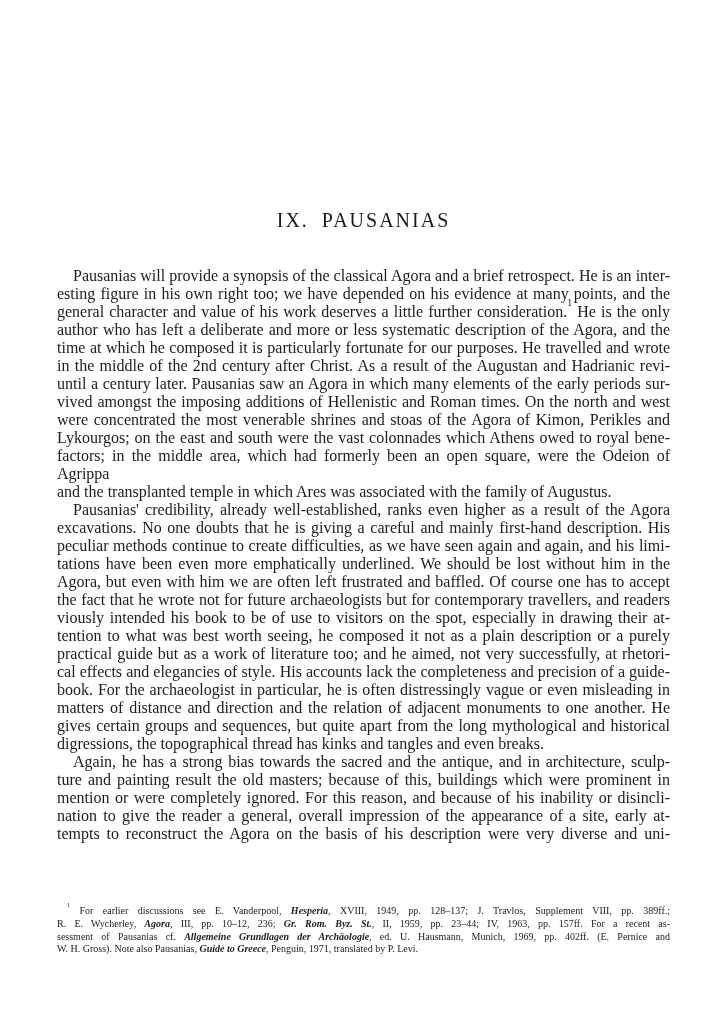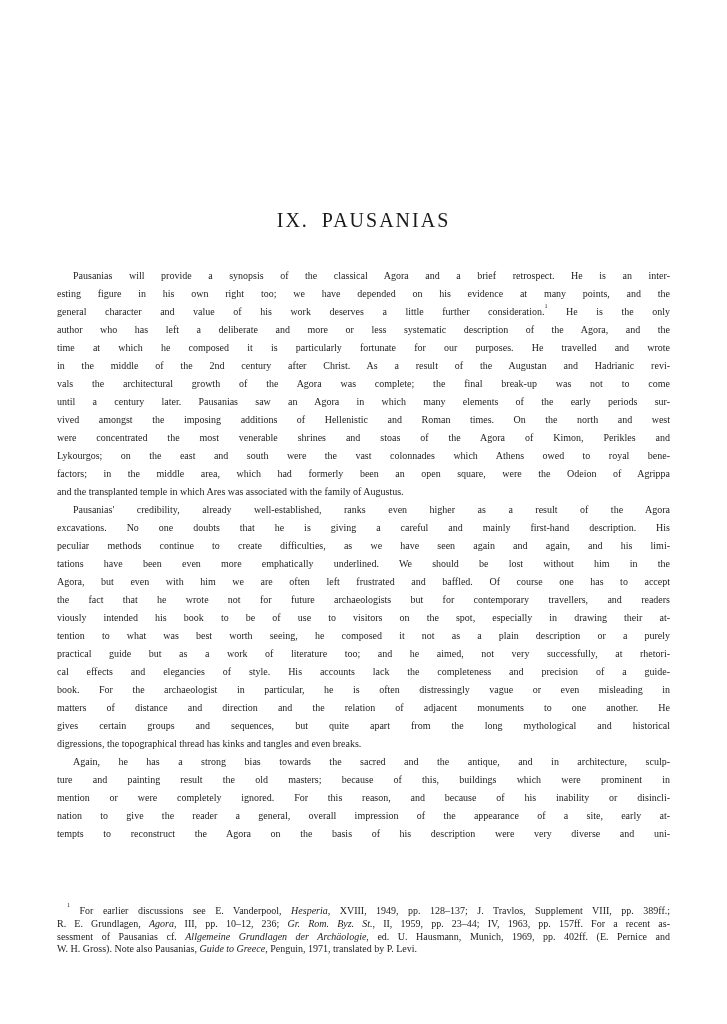--- a/index.html
+++ b/index.html
@@ -25,21 +25,21 @@
     font-size: 20px;
     letter-spacing: 2px;
     word-spacing: 6px;
     color: #1a1a1a;
   }
   .body-text {
     position: absolute;
     top: 267px;
     left: 57px;
     width: 613px;
-    font-size: 10px;
+    font-size: 16px;
     line-height: 18px;
   }
   .footnote {
     position: absolute;
     top: 905px;
     left: 57px;
     width: 613px;
     font-size: 10px;
     line-height: 12.8px;
   }
@@ -49,37 +49,36 @@
   }
   .line.indent { padding-left: 16px; }
   .line.endline { text-align-last: left; }
   .footnote .line.indent { padding-left: 10px; }
   sup {
     font-size: 62%;
     line-height: 0;
     position: relative;
     top: -0.45em;
   }
-  i { font-style: italic; }
+  i { font-style: italic; font-weight: bold; }
 </style>
 </head>
 <body>
 
 <div class="page">
   <div class="title">IX. PAUSANIAS</div>
 
   <div class="body-text">
       <div class="paragraph">
         <div class="line indent"><span>Pausanias will provide a synopsis of the classical Agora and a brief retrospect. He is an inter-</span></div>
         <div class="line"><span>esting figure in his own right too; we have depended on his evidence at many points, and the</span></div>
         <div class="line"><span>general character and value of his work deserves a little further consideration.</span><sup>1</sup><span> He is the only</span></div>
         <div class="line"><span>author who has left a deliberate and more or less systematic description of the Agora, and the</span></div>
         <div class="line"><span>time at which he composed it is particularly fortunate for our purposes. He travelled and wrote</span></div>
         <div class="line"><span>in the middle of the 2nd century after Christ. As a result of the Augustan and Hadrianic revi-</span></div>
-        <div class="line"><span>vals the architectural growth of the Agora was complete; the final break-up was not to come</span></div>
         <div class="line"><span>until a century later. Pausanias saw an Agora in which many elements of the early periods sur-</span></div>
         <div class="line"><span>vived amongst the imposing additions of Hellenistic and Roman times. On the north and west</span></div>
         <div class="line"><span>were concentrated the most venerable shrines and stoas of the Agora of Kimon, Perikles and</span></div>
         <div class="line"><span>Lykourgos; on the east and south were the vast colonnades which Athens owed to royal bene-</span></div>
         <div class="line"><span>factors; in the middle area, which had formerly been an open square, were the Odeion of Agrippa</span></div>
         <div class="line endline"><span>and the transplanted temple in which Ares was associated with the family of Augustus.</span></div>
       </div>
       <div class="paragraph">
         <div class="line indent"><span>Pausanias' credibility, already well-established, ranks even higher as a result of the Agora</span></div>
         <div class="line"><span>excavations. No one doubts that he is giving a careful and mainly first-hand description. His</span></div>
@@ -100,17 +99,17 @@
         <div class="line indent"><span>Again, he has a strong bias towards the sacred and the antique, and in architecture, sculp-</span></div>
         <div class="line"><span>ture and painting result the old masters; because of this, buildings which were prominent in</span></div>
         <div class="line"><span>mention or were completely ignored. For this reason, and because of his inability or disincli-</span></div>
         <div class="line"><span>nation to give the reader a general, overall impression of the appearance of a site, early at-</span></div>
         <div class="line"><span>tempts to reconstruct the Agora on the basis of his description were very diverse and uni-</span></div>
       </div>
     </div>
 
   <div class="footnote">
       <div class="line indent"><sup>1</sup><span> For earlier discussions see E. Vanderpool, </span><i>Hesperia</i><span>, XVIII, 1949, pp. 128–137; J. Travlos, Supplement VIII, pp. 389ff.;</span></div>
-      <div class="line"><span>R. E. Grundlagen, </span><i>Agora</i><span>, III, pp. 10–12, 236; </span><i>Gr. Rom. Byz. St.</i><span>, II, 1959, pp. 23–44; IV, 1963, pp. 157ff. For a recent as-</span></div>
+      <div class="line"><span>R. E. Wycherley, </span><i>Agora</i><span>, III, pp. 10–12, 236; </span><i>Gr. Rom. Byz. St.</i><span>, II, 1959, pp. 23–44; IV, 1963, pp. 157ff. For a recent as-</span></div>
       <div class="line"><span>sessment of Pausanias cf. </span><i>Allgemeine Grundlagen der Archäologie</i><span>, ed. U. Hausmann, Munich, 1969, pp. 402ff. (E. Pernice and</span></div>
       <div class="line endline"><span>W. H. Gross). Note also Pausanias, </span><i>Guide to Greece</i><span>, Penguin, 1971, translated by P. Levi.</span></div>
     </div>
 </div>
 
 </body></html>

